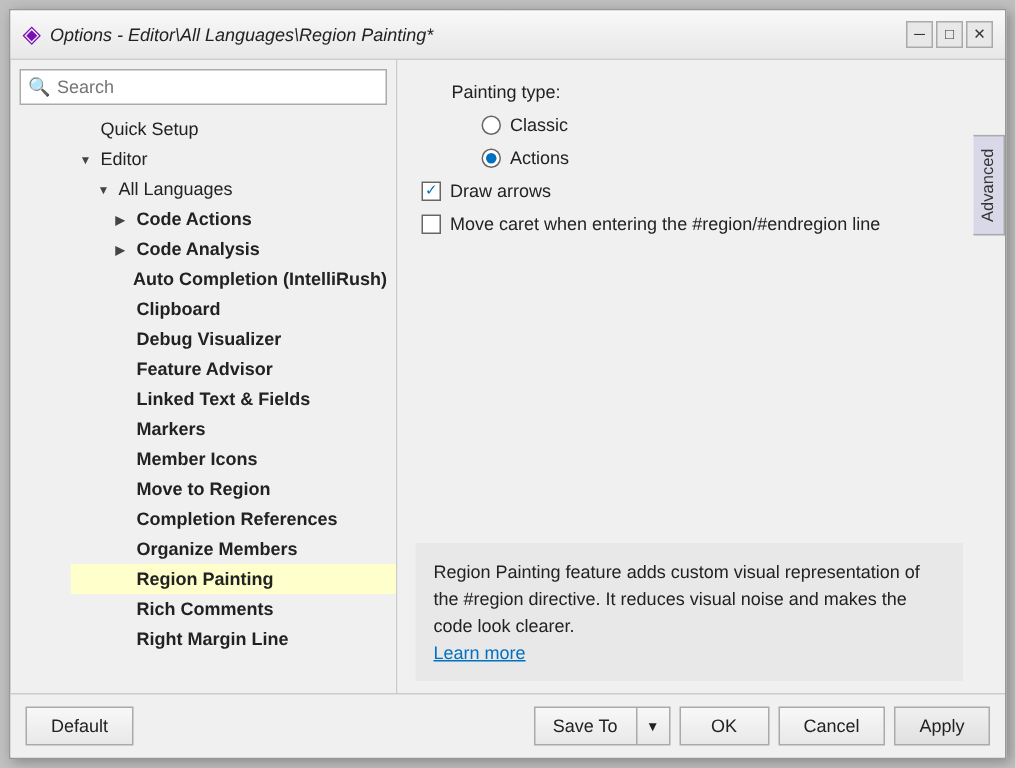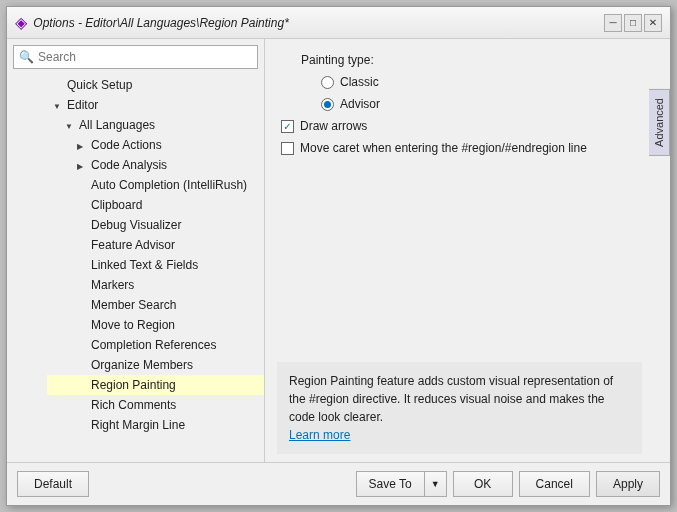--- a/index.html
+++ b/index.html
@@ -114,21 +114,21 @@
       padding: 3px 6px;
       cursor: pointer;
       display: flex;
       align-items: center;
       white-space: nowrap;
       color: #222;
     }
     .tree-item.selected { background: #ffffcc; }
     .tree-item.indent-0 { padding-left: 6px; }
     .tree-item.indent-1 { padding-left: 18px; }
-    .tree-item.indent-2 { padding-left: 30px; }
+    .tree-item.indent-2 { padding-left: 30px; font-weight: bold; }
 
     .arrow {
       display: inline-block;
       width: 12px;
       font-size: 10px;
       color: #444;
       margin-right: 2px;
     }
     .arrow.down::before { content: '▼'; font-size: 8px; }
     .arrow.right::before { content: '▶'; font-size: 8px; }
@@ -350,21 +350,21 @@
           <span>Linked Text &amp; Fields</span>
         </div>
 
         <div class="tree-item indent-2">
           <span class="arrow empty"></span>
           <span>Markers</span>
         </div>
 
         <div class="tree-item indent-2">
           <span class="arrow empty"></span>
-          <span>Member Search</span>
+          <span>Member Icons</span>
         </div>
 
         <div class="tree-item indent-2">
           <span class="arrow empty"></span>
           <span>Move to Region</span>
         </div>
 
         <div class="tree-item indent-2">
           <span class="arrow empty"></span>
           <span>Completion References</span>
@@ -403,21 +403,21 @@
           <span class="option-label">Painting type:</span>
         </div>
 
         <div class="option-row" style="margin-left: 40px;">
           <div class="radio-custom"></div>
           <span class="option-label">Classic</span>
         </div>
 
         <div class="option-row" style="margin-left: 40px;">
           <div class="radio-custom checked"></div>
-          <span class="option-label">Advisor</span>
+          <span class="option-label">Actions</span>
         </div>
 
         <div class="option-row">
           <div class="checkbox-custom checked"></div>
           <span class="option-label">Draw arrows</span>
         </div>
 
         <div class="option-row">
           <div class="checkbox-custom"></div>
           <span class="option-label">Move caret when entering the #region/#endregion line</span>

